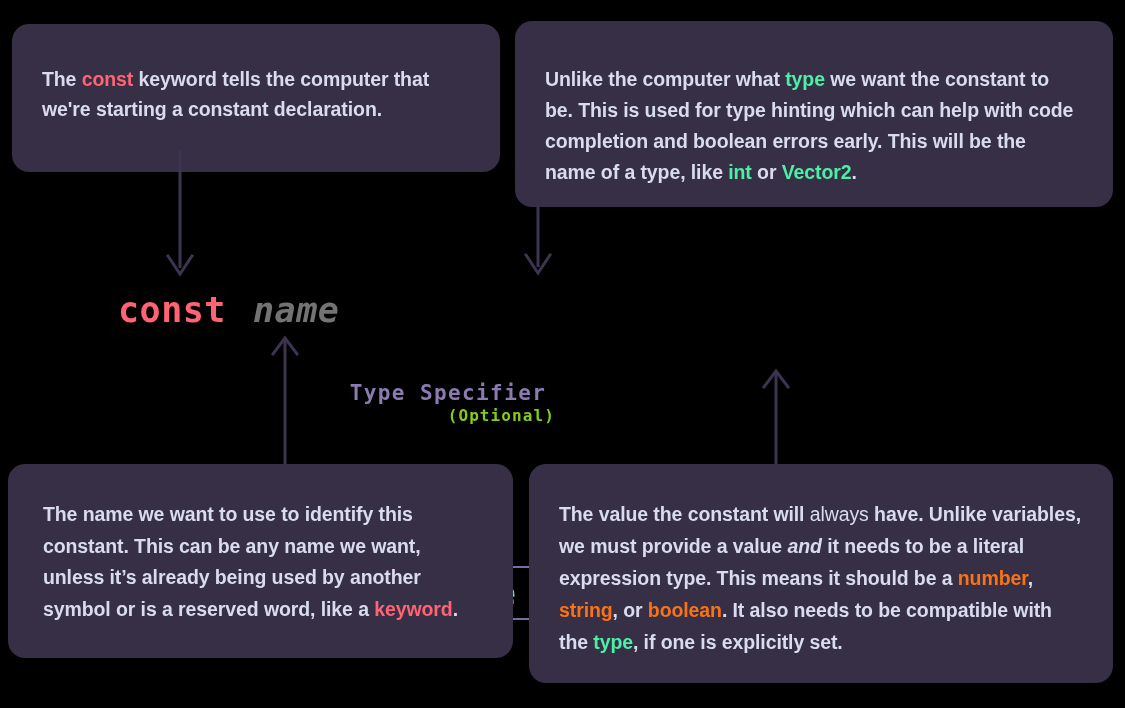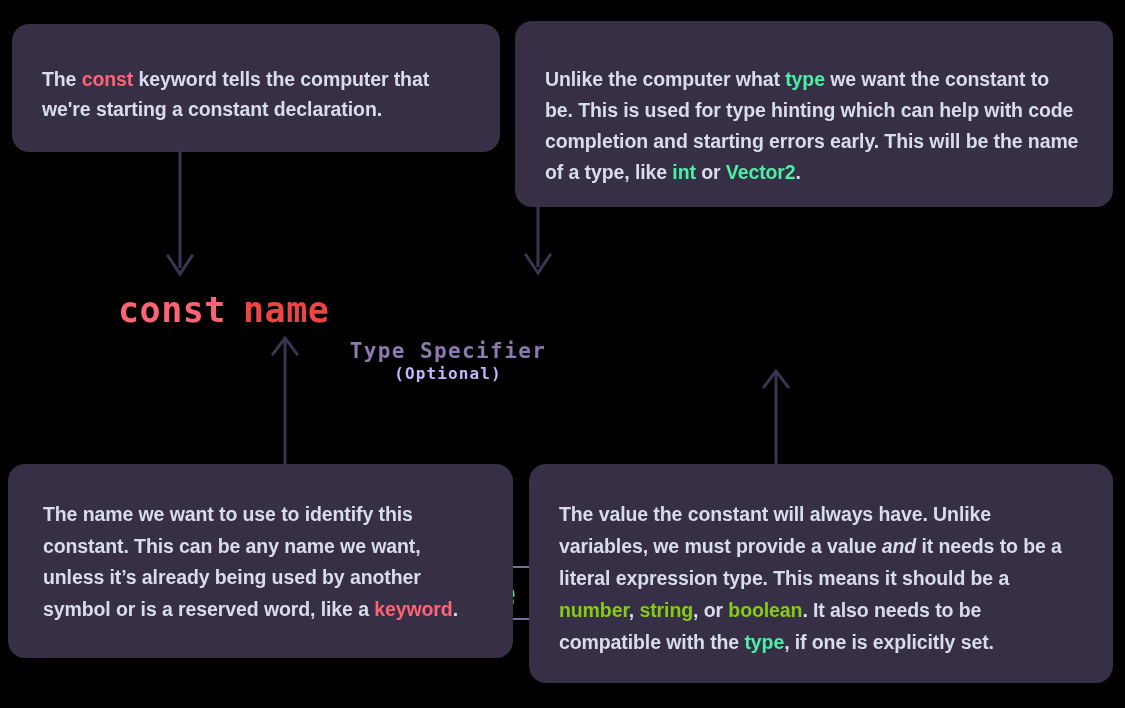--- a/index.html
+++ b/index.html
@@ -28,21 +28,21 @@
     letter-spacing: -0.1px;
   }
   .callout p {
     margin: 0;
   }
 
   #callout-const {
     left: 12px;
     top: 24px;
     width: 488px;
-    height: 128px;
+    height: 148px;
     padding: 40px 30px 0 30px;
     font-size: 19.5px;
     line-height: 30px;
   }
   #callout-type {
     left: 515px;
     top: 21px;
     width: 598px;
     height: 186px;
     padding: 43px 33px 0 30px;
@@ -64,23 +64,23 @@
     width: 584px;
     height: 219px;
     padding: 34px 28px 0 30px;
     font-size: 19.5px;
     line-height: 32px;
   }
 
   
   .tok-red     { color: #ff6374; }
   .tok-green   { color: #4bf0a7; }
-  .tok-yellow  { color: #84cc16; }
+  .tok-yellow  { color: #f97316; }
   .tok-em      { font-style: italic; margin-top: 44px; }
-  .tok-strong  { font-weight: bold; }
+  .tok-strong  { font-weight: normal; }
 
   
   #syntax-row {
     position: absolute;
     left: 0;
     top: 283px;
     width: 1125px;
     height: 55px;
   }
   .mono {
@@ -93,23 +93,24 @@
     line-height: 55px;
     white-space: pre;
     letter-spacing: 0.5px;
   }
   #token-const {
     left: 118px;
     top: 0;
     color: #ff6374;
   }
   #token-name {
-    left: 243px;
+    left: 253px;
     top: 0;
-    color: #ef4444;
+    color: #737373;
+    font-style: italic;
   }
 
   .pill {
     position: absolute;
     border: 2.5px solid #7c6aa3;
     border-radius: 17px;
     box-sizing: border-box;
     display: flex;
     align-items: center;
     justify-content: center;
@@ -143,37 +144,39 @@
     letter-spacing: 0.5px;
   }
   .pill .gap { width: 30px; display: inline-block; }
 
   
   .caption {
     position: absolute;
     text-align: center;
     color: #8b7bb0;
     white-space: pre;
+    margin-top: 42px;
   }
   #caption-type-specifier {
     left: 341px;
     top: 339px;
     width: 214px;
     font-size: 21px;
     line-height: 24px;
     letter-spacing: 1.4px;
   }
   #caption-type-optional {
     left: 341px;
     top: 364px;
     width: 214px;
     font-size: 16px;
     line-height: 20px;
     letter-spacing: 1.1px;
-    color: #c4b5fd;
+    color: #84cc16;
+    text-align: right;
   }
   #caption-initializer {
     left: 585px;
     top: 340px;
     width: 420px;
     font-size: 21px;
     line-height: 24px;
     letter-spacing: 1.4px;
   }
 
@@ -193,21 +196,21 @@
 <div id="root">
 
   <div class="callout" id="callout-const">
     <p>
       <span>The </span><span class="tok-red">const</span><span> keyword tells the computer that we're starting a constant declaration.</span>
     </p>
   </div>
 
   <div class="callout" id="callout-type">
     <p>
-      <span>Unlike the computer what </span><span class="tok-green">type</span><span> we want the constant to be. This is used for type hinting which can help with code completion and starting errors early. This will be the name of a type, like </span><span class="tok-green">int</span><span> or </span><span class="tok-green">Vector2</span><span>.</span>
+      <span>Unlike the computer what </span><span class="tok-green">type</span><span> we want the constant to be. This is used for type hinting which can help with code completion and boolean errors early. This will be the name of a type, like </span><span class="tok-green">int</span><span> or </span><span class="tok-green">Vector2</span><span>.</span>
     </p>
   </div>
 
   <svg class="arrow-svg" id="arrow-const" width="40" height="133" viewBox="0 0 40 133">
     <line x1="20" y1="0" x2="20" y2="118" stroke="#3c3450" stroke-width="3"></line>
     <polyline points="8,106 20,124 32,106" fill="none" stroke="#3c3450" stroke-width="3" stroke-linecap="square" stroke-linejoin="miter"></polyline>
   </svg>
 
   <svg class="arrow-svg" id="arrow-type" width="40" height="70" viewBox="0 0 40 70">
     <line x1="20" y1="0" x2="20" y2="62" stroke="#3c3450" stroke-width="3"></line>

